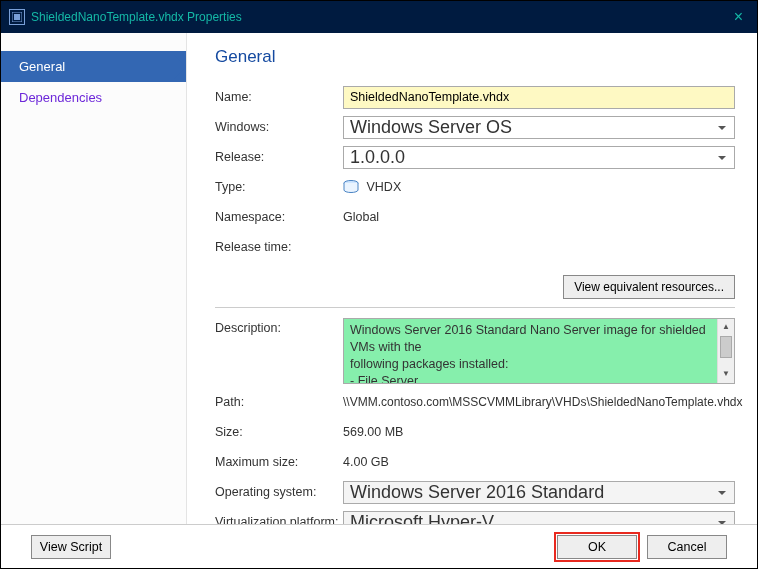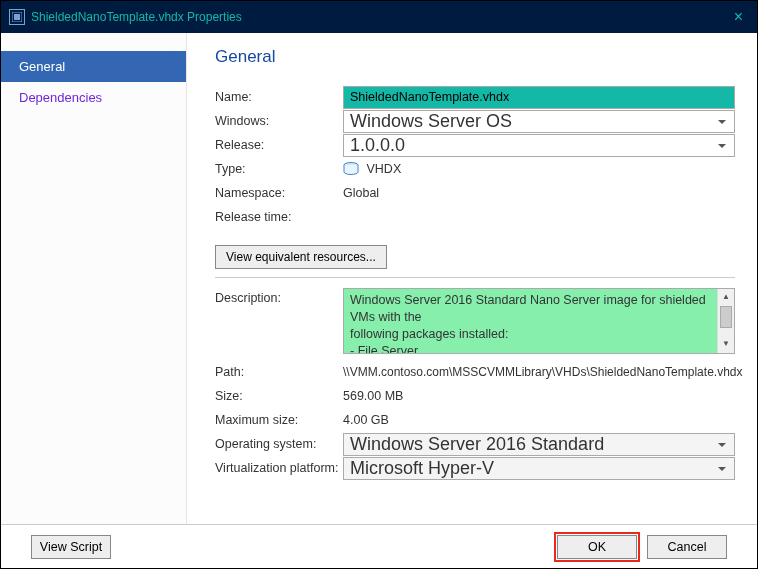--- a/index.html
+++ b/index.html
@@ -8,29 +8,29 @@
   .titlebar .icon-box { width:16px; height:16px; border:1px solid #7aa0d8; margin-right:6px; display:flex; align-items:center; justify-content:center; }
   .titlebar .icon-box svg { width:10px; height:10px; }
   .titlebar .close { margin-left:auto; font-size:16px; font-weight:300; cursor:pointer; padding:0 6px; font-family: Arial; }
   .body { display:flex; height: calc(100% - 32px - 44px); }
   .sidebar { width:186px; background:#fcfcfc; border-right:1px solid #e4e4e4; padding-top:18px; }
   .nav-item { font-size:13px; color:#6d28d9; padding:8px 18px; cursor:pointer; position:relative; }
   .nav-item.active { background:#3367b3; color:#fff; }
   .nav-item.active::after { content:""; position:absolute; right:-12px; top:50%; transform:translateY(-50%); border:12px solid transparent; border-left-color:#3367b3; }
   .main { flex:1; padding:14px 22px 0 28px; overflow:hidden; }
   h2 { font-size:17px; font-weight:400; color:#154aa0; margin:0 0 18px 0; }
-  .row { display:flex; align-items:center; font-size:12.5px; color:#333; min-height:24px; }
+  .row { display:flex; align-items:center; margin-bottom:6px; font-size:12.5px; color:#333; min-height:24px; }
   .row .label { width:128px; flex-shrink:0; }
   .row .value { flex:1; }
-  input.text { width:100%; height:23px; border:1px solid #aaa; padding:0 6px; font-size:12.5px; background:#14b8a6; }
+  input.text { width:100%; height:23px; border:1px solid #aaa; padding:0 6px; font-size:12.5px; background:#fef9c3; }
   .combo { width:100%; height:23px; border:1px solid #aaa; background:#fff; display:flex; align-items:center; padding:0 6px; font-size:18px; position:relative; cursor:pointer; }
   .combo::after { content:""; position:absolute; right:8px; top:9px; border:4px solid transparent; border-top-color:#555; }
   .combo.shaded { background:#f4f4f4; }
   .hr { border:none; border-top:1px solid #ccc; margin:8px 0 10px 0; }
-  .equiv-row { display:flex; margin:16px 0 2px 0; }
+  .equiv-row { display:flex; justify-content:flex-end; margin:16px 0 2px 0; }
   .btn-eq { height:24px; border:1px solid #888; background:#eee; font-size:12px; padding:0 10px; cursor:pointer; }
   .desc-box { flex:1; height:66px; border:1px solid #aaa; background:#86efac; padding:3px 6px; font-size:12.5px; line-height:1.35; overflow:hidden; position:relative; }
   .desc-box .sb { position:absolute; right:0; top:0; bottom:0; width:17px; background:#f0f0f0; border-left:1px solid #ddd; }
   .desc-box .sb .ar { height:17px; display:flex; align-items:center; justify-content:center; font-size:8px; color:#555;}
   .desc-box .sb .track{ position:absolute; top:17px; bottom:17px; left:2px; right:2px;}
   .desc-box .sb .thumb{ position:absolute; top:0; left:0; right:0; height:22px; background:#ccc; border:1px solid #aaa;}
   .desc-box .sb .bot{position:absolute;bottom:0;left:0;right:0;}
   .vhdx-icon { width:16px; height:14px; display:inline-block; vertical-align:middle; margin-right:4px; }
   .footer { height:44px; border-top:1px solid #ccc; display:flex; align-items:center; padding:0 30px; background:#fff; position:absolute; bottom:1px; left:1px; right:1px; }
   .footer .btn { height:24px; min-width:80px; border:1px solid #888; background:#eee; font-size:12.5px; cursor:pointer; }

